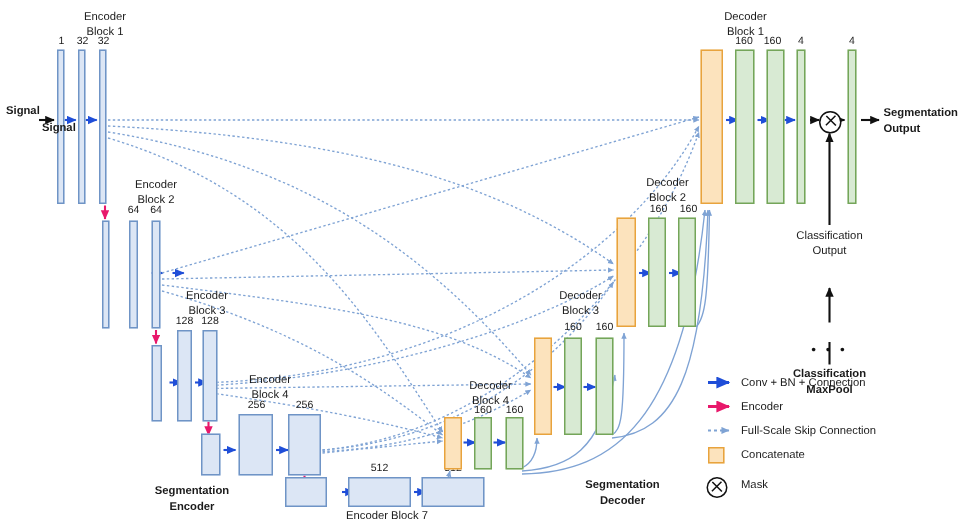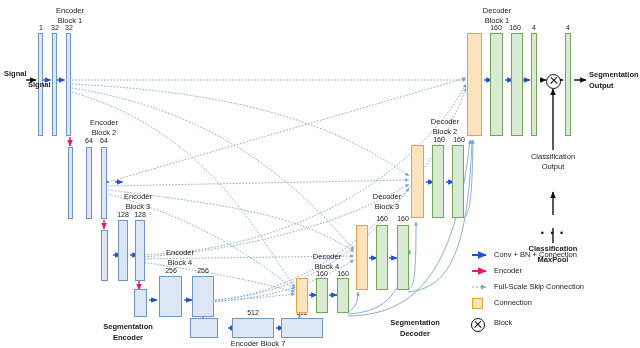--- a/index.html
+++ b/index.html
@@ -211,14 +211,14 @@
   <path d="M2,7 L16,7" stroke="#1f4ed8" stroke-width="2" marker-end="url(#mBlue)" fill="none"></path>
   <path d="M2,23 L16,23" stroke="#e8186b" stroke-width="2" marker-end="url(#mPink)" fill="none"></path>
   <path d="M2,39 L16,39" stroke="#7fa3d4" stroke-width="1.2" stroke-dasharray="2 2" marker-end="url(#mSkip)" fill="none"></path>
 </svg>
 <div class="bar cat" style="left:472px;top:298px;width:11px;height:11px;"></div>
 <div class="mask" style="left:471px;top:318px;width:12px;height:12px;"></div>
 
 <div class="legend" style="left:494px;top:250px;">Conv + BN + Connection</div>
 <div class="legend" style="left:494px;top:266px;">Encoder</div>
 <div class="legend" style="left:494px;top:282px;">Full-Scale Skip Connection</div>
-<div class="legend" style="left:494px;top:298px;">Connection</div>
-<div class="legend" style="left:494px;top:318px;">Block</div>
+<div class="legend" style="left:494px;top:298px;">Concatenate</div>
+<div class="legend" style="left:494px;top:318px;">Mask</div>
 
 </body></html>

